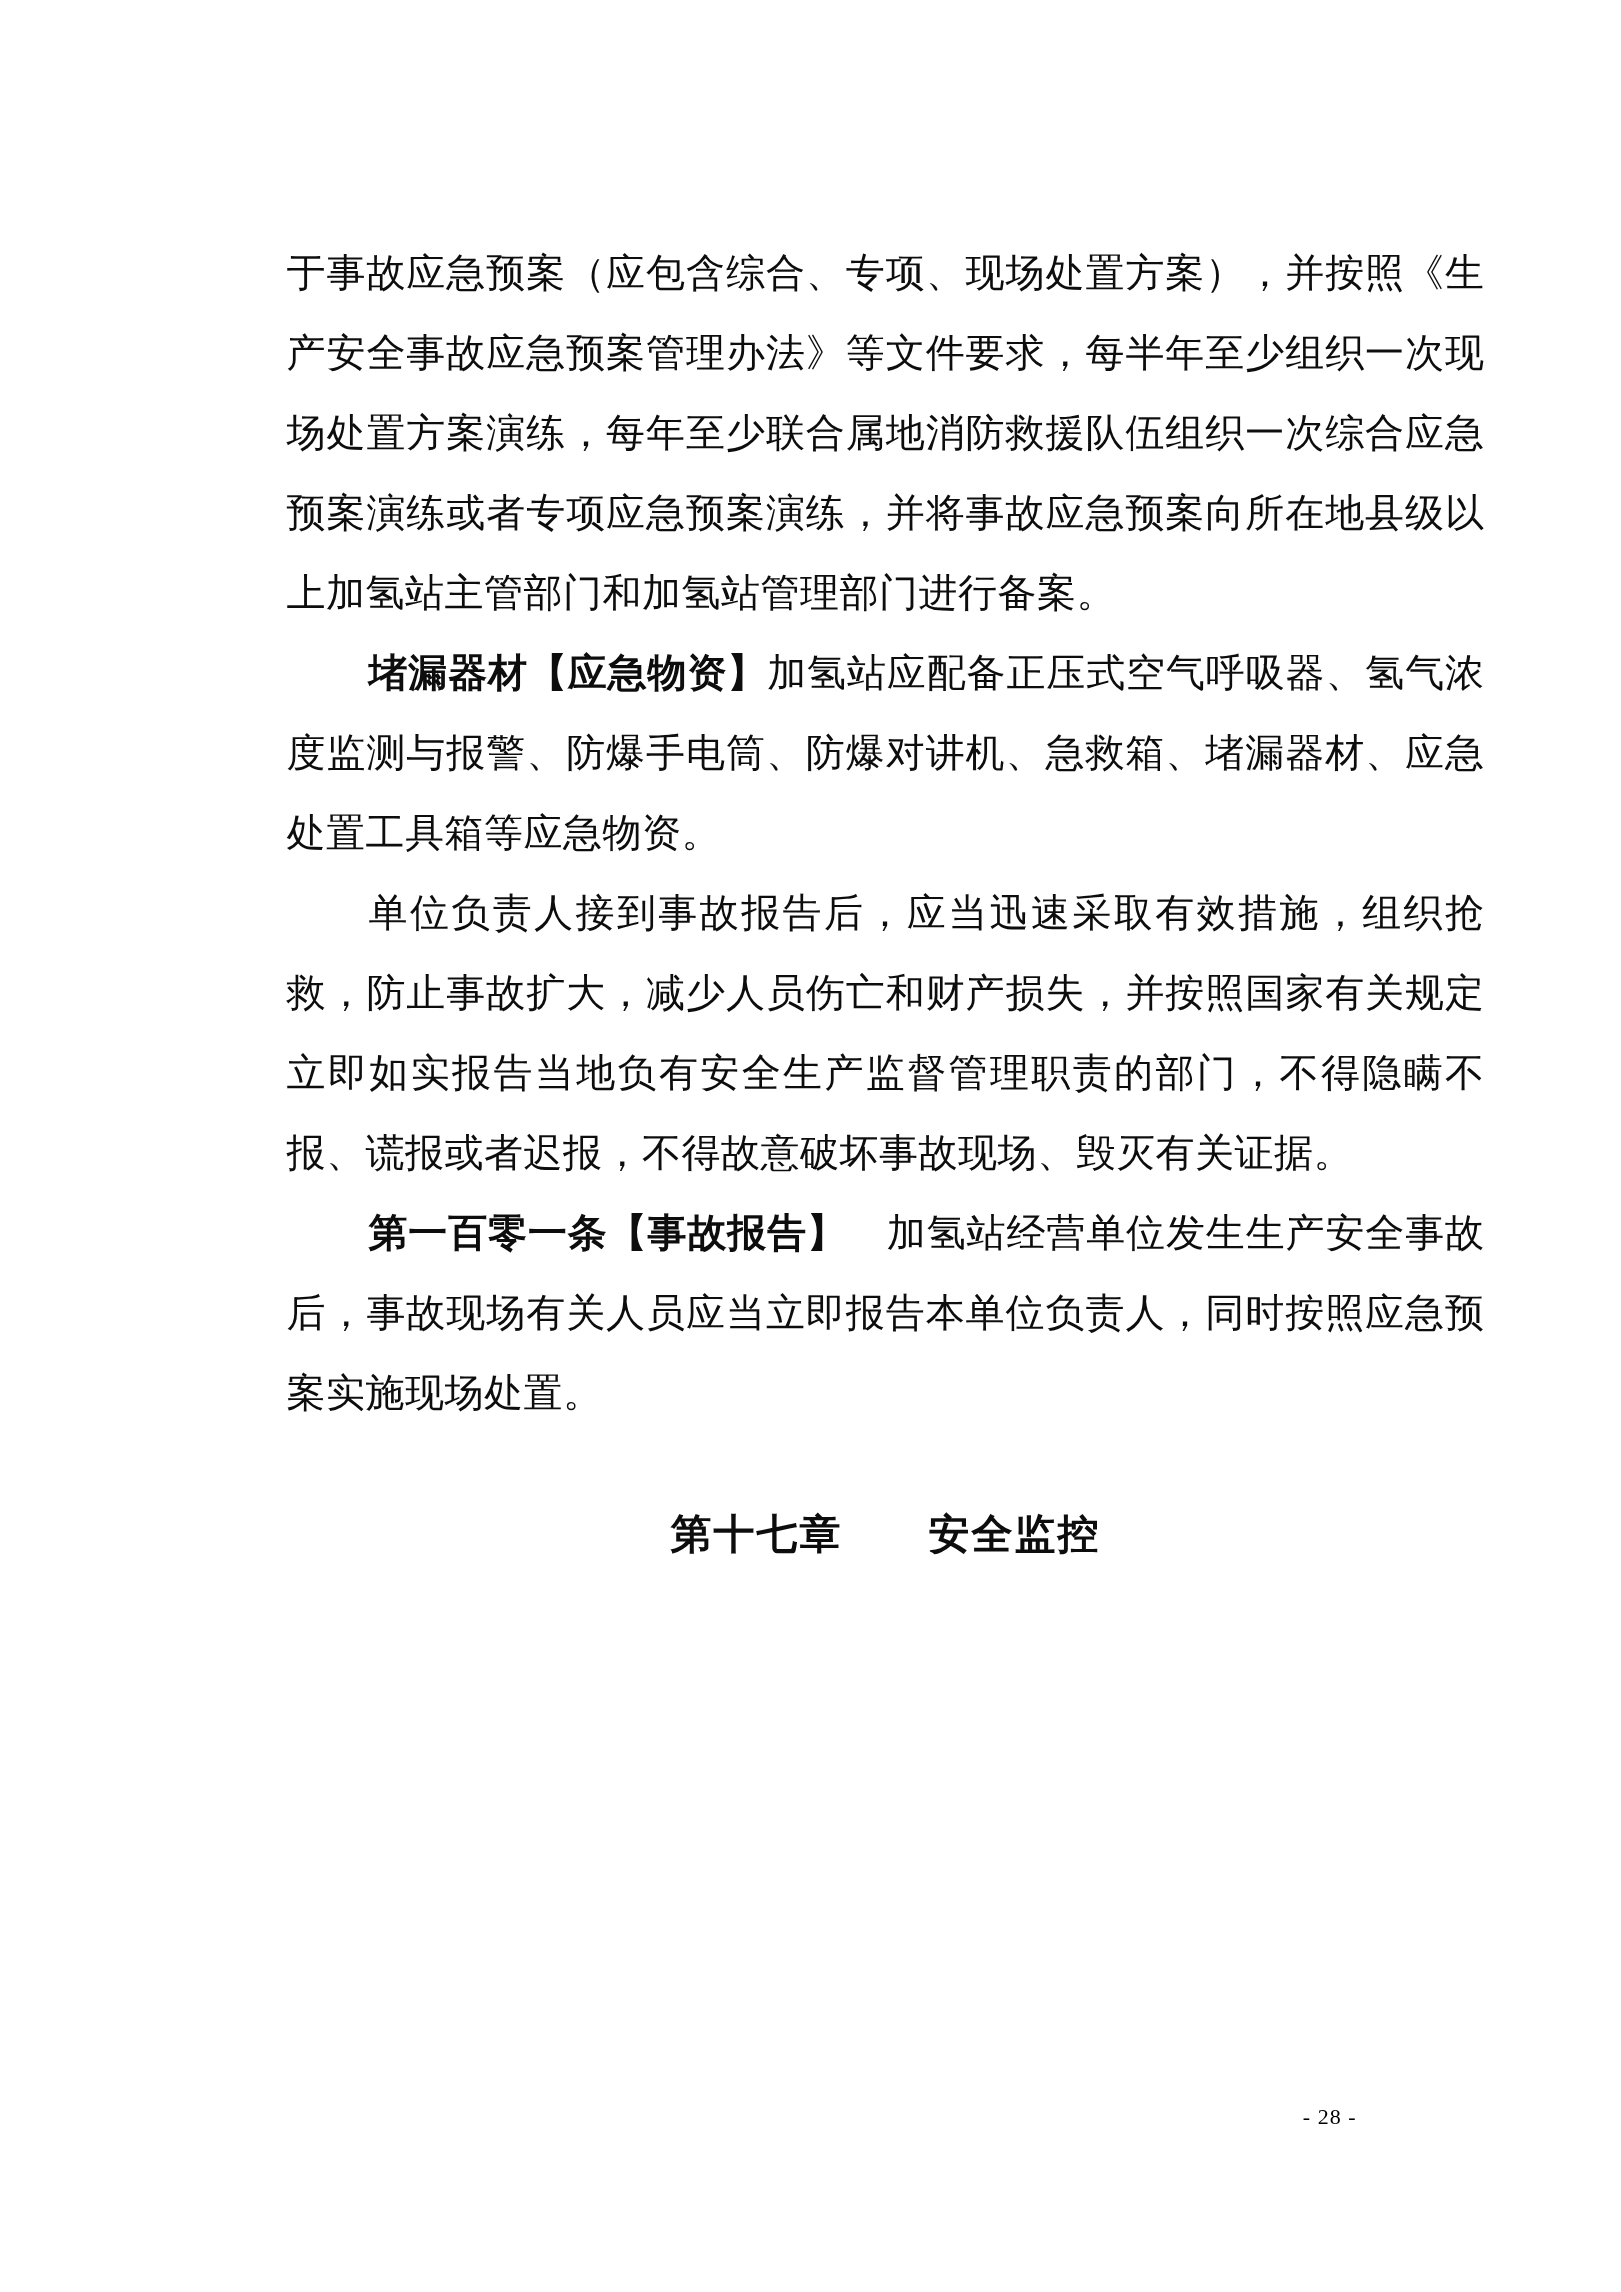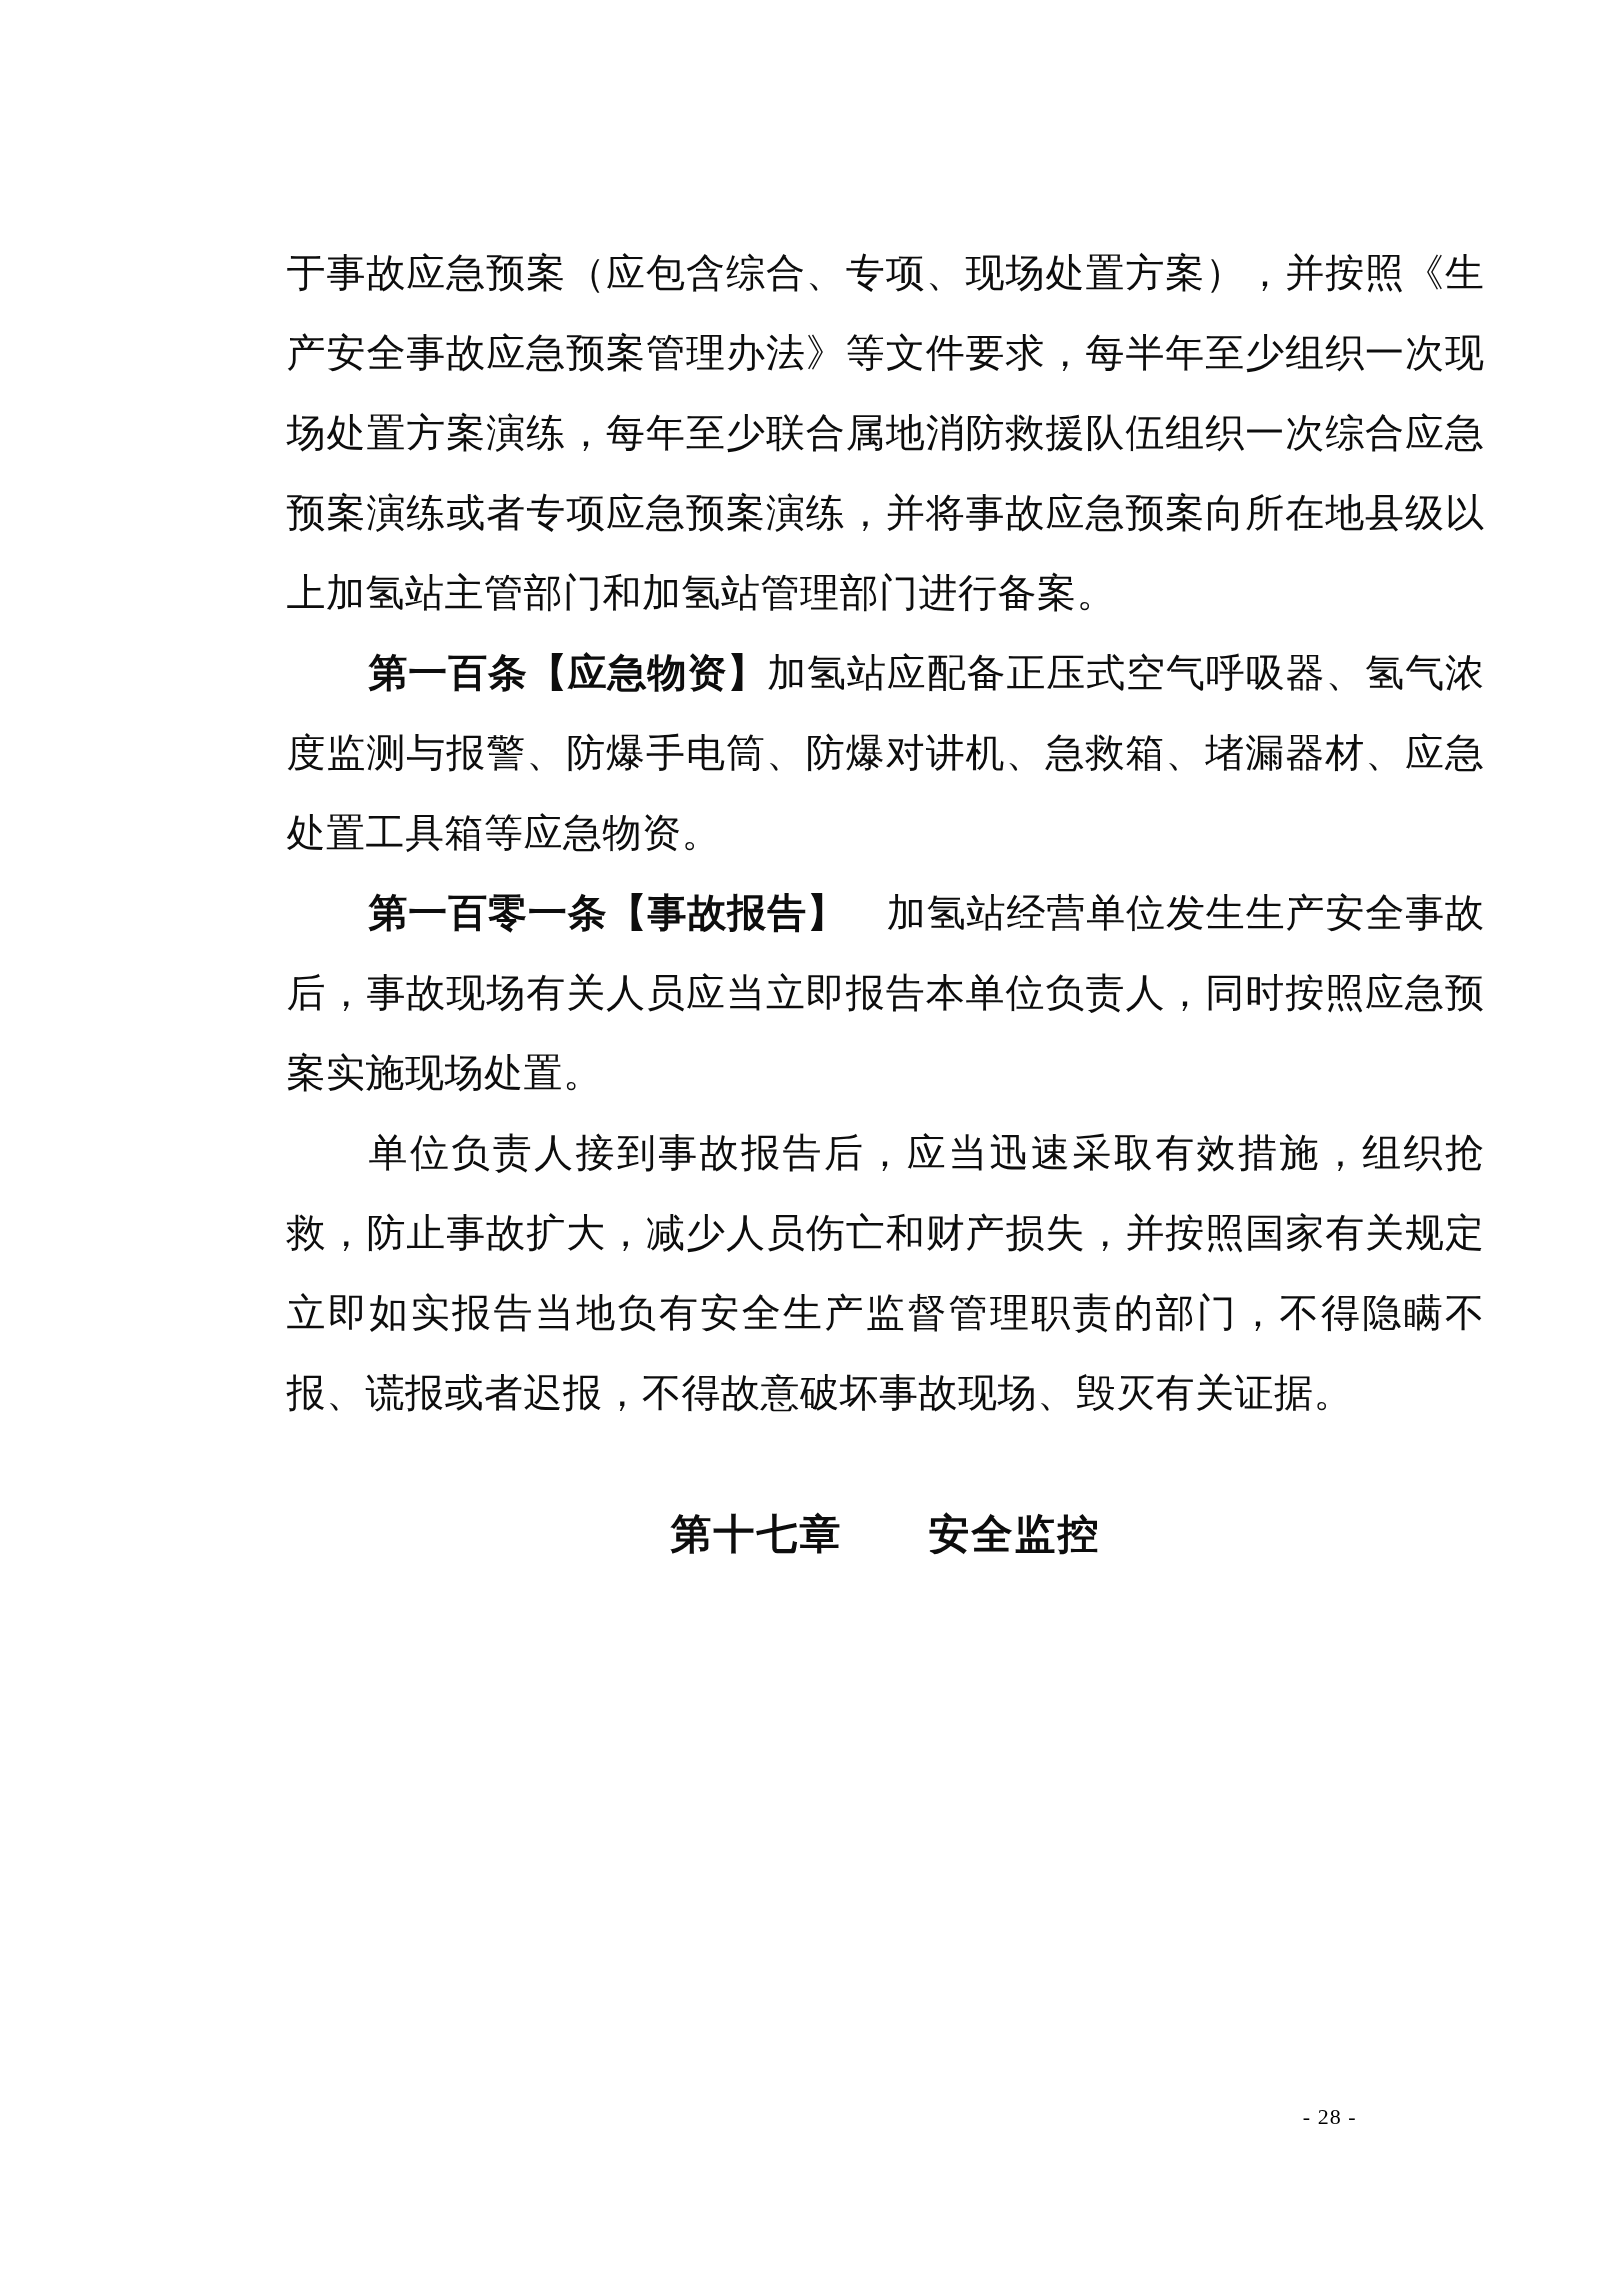--- a/index.html
+++ b/index.html
@@ -63,28 +63,28 @@
 </head>
 <body>
 
 <div class="page">
 
   <div class="content">
 
     <p class="para">于事故应急预案（应包含综合、专项、现场处置方案），并按照《生产安全事故应急预案管理办法》等文件要求，每半年至少组织一次现场处置方案演练，每年至少联合属地消防救援队伍组织一次综合应急预案演练或者专项应急预案演练，并将事故应急预案向所在地县级以上加氢站主管部门和加氢站管理部门进行备案。</p>
 
     <p class="para indent">
-      <span class="bold">第一百条【应急物资】</span><span>加氢站应配备正压式空气呼吸器、氢气浓度监测与报警、防爆手电筒、防爆对讲机、急救箱、堵漏器材、应急处置工具箱等应急物资。</span>
+      <span class="bold">堵漏器材【应急物资】</span><span>加氢站应配备正压式空气呼吸器、氢气浓度监测与报警、防爆手电筒、防爆对讲机、急救箱、堵漏器材、应急处置工具箱等应急物资。</span>
     </p>
+
+    <p class="para indent">单位负责人接到事故报告后，应当迅速采取有效措施，组织抢救，防止事故扩大，减少人员伤亡和财产损失，并按照国家有关规定立即如实报告当地负有安全生产监督管理职责的部门，不得隐瞒不报、谎报或者迟报，不得故意破坏事故现场、毁灭有关证据。</p>
 
     <p class="para indent">
       <span class="bold">第一百零一条【事故报告】</span><span>　加氢站经营单位发生生产安全事故后，事故现场有关人员应当立即报告本单位负责人，同时按照应急预案实施现场处置。</span>
     </p>
-
-    <p class="para indent">单位负责人接到事故报告后，应当迅速采取有效措施，组织抢救，防止事故扩大，减少人员伤亡和财产损失，并按照国家有关规定立即如实报告当地负有安全生产监督管理职责的部门，不得隐瞒不报、谎报或者迟报，不得故意破坏事故现场、毁灭有关证据。</p>
 
     <h2 class="chapter-heading">第十七章　　安全监控</h2>
 
 
   </div>
 
   <div class="page-number">- 28 -</div>
 
 </div>
 

